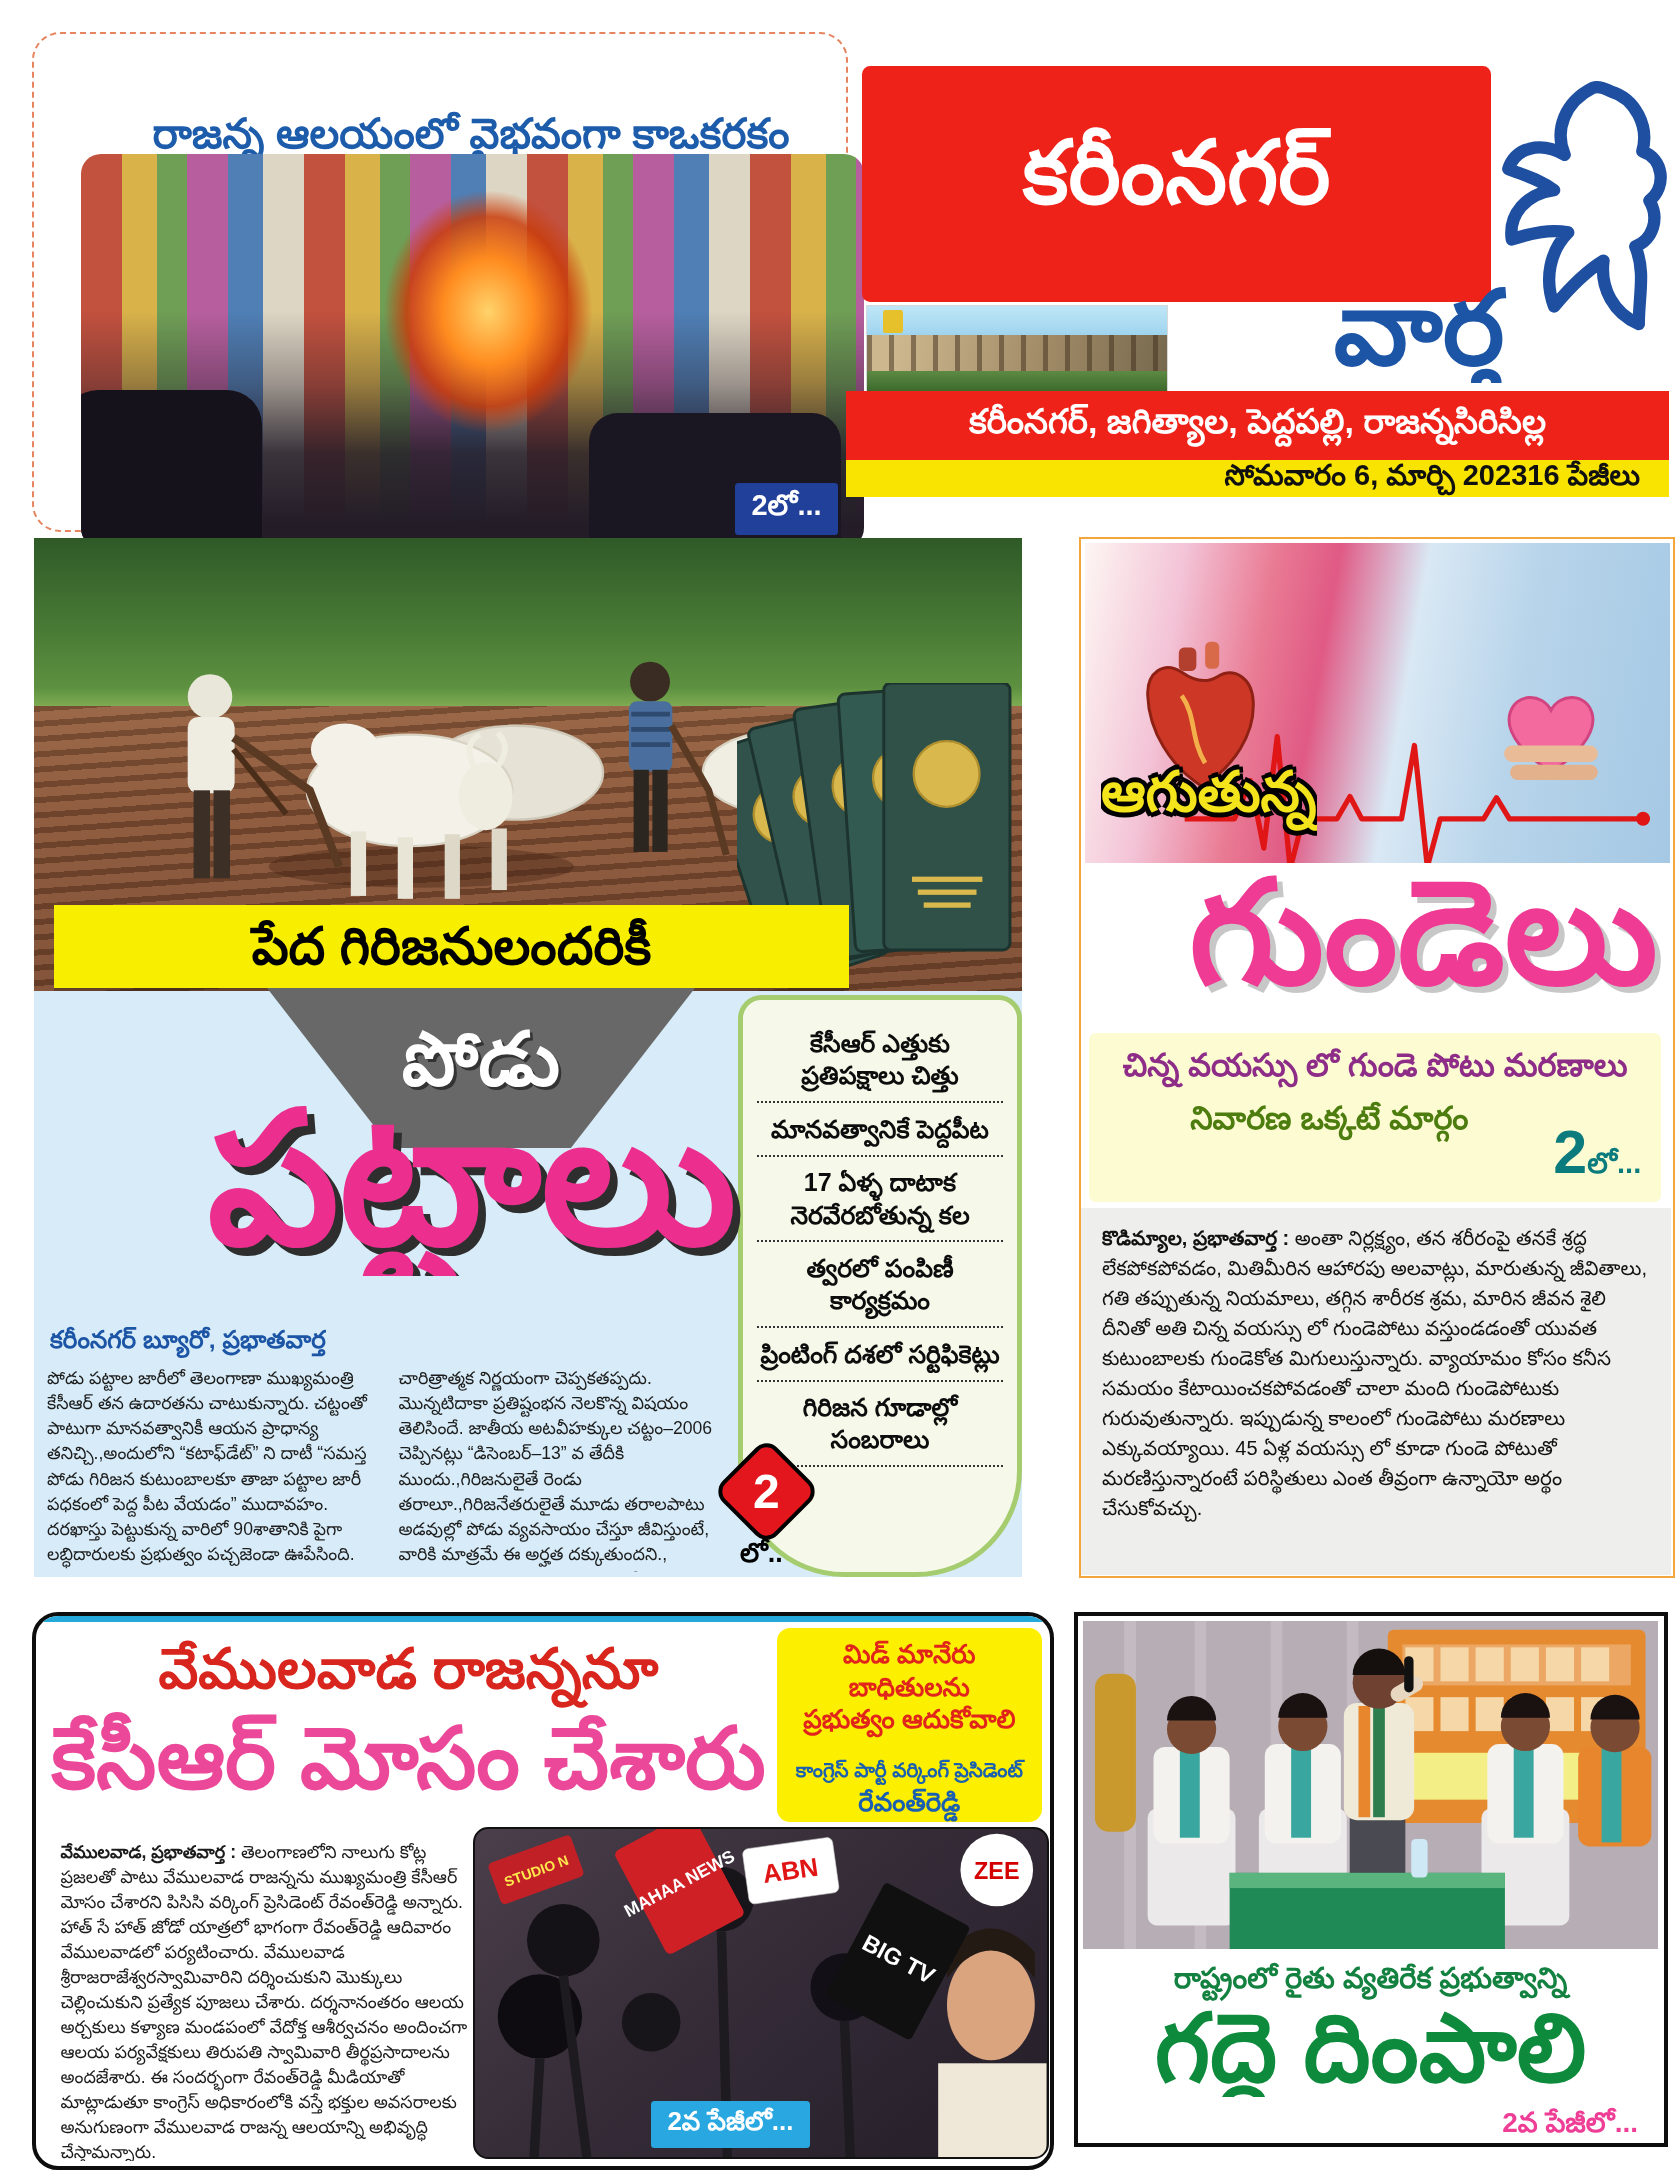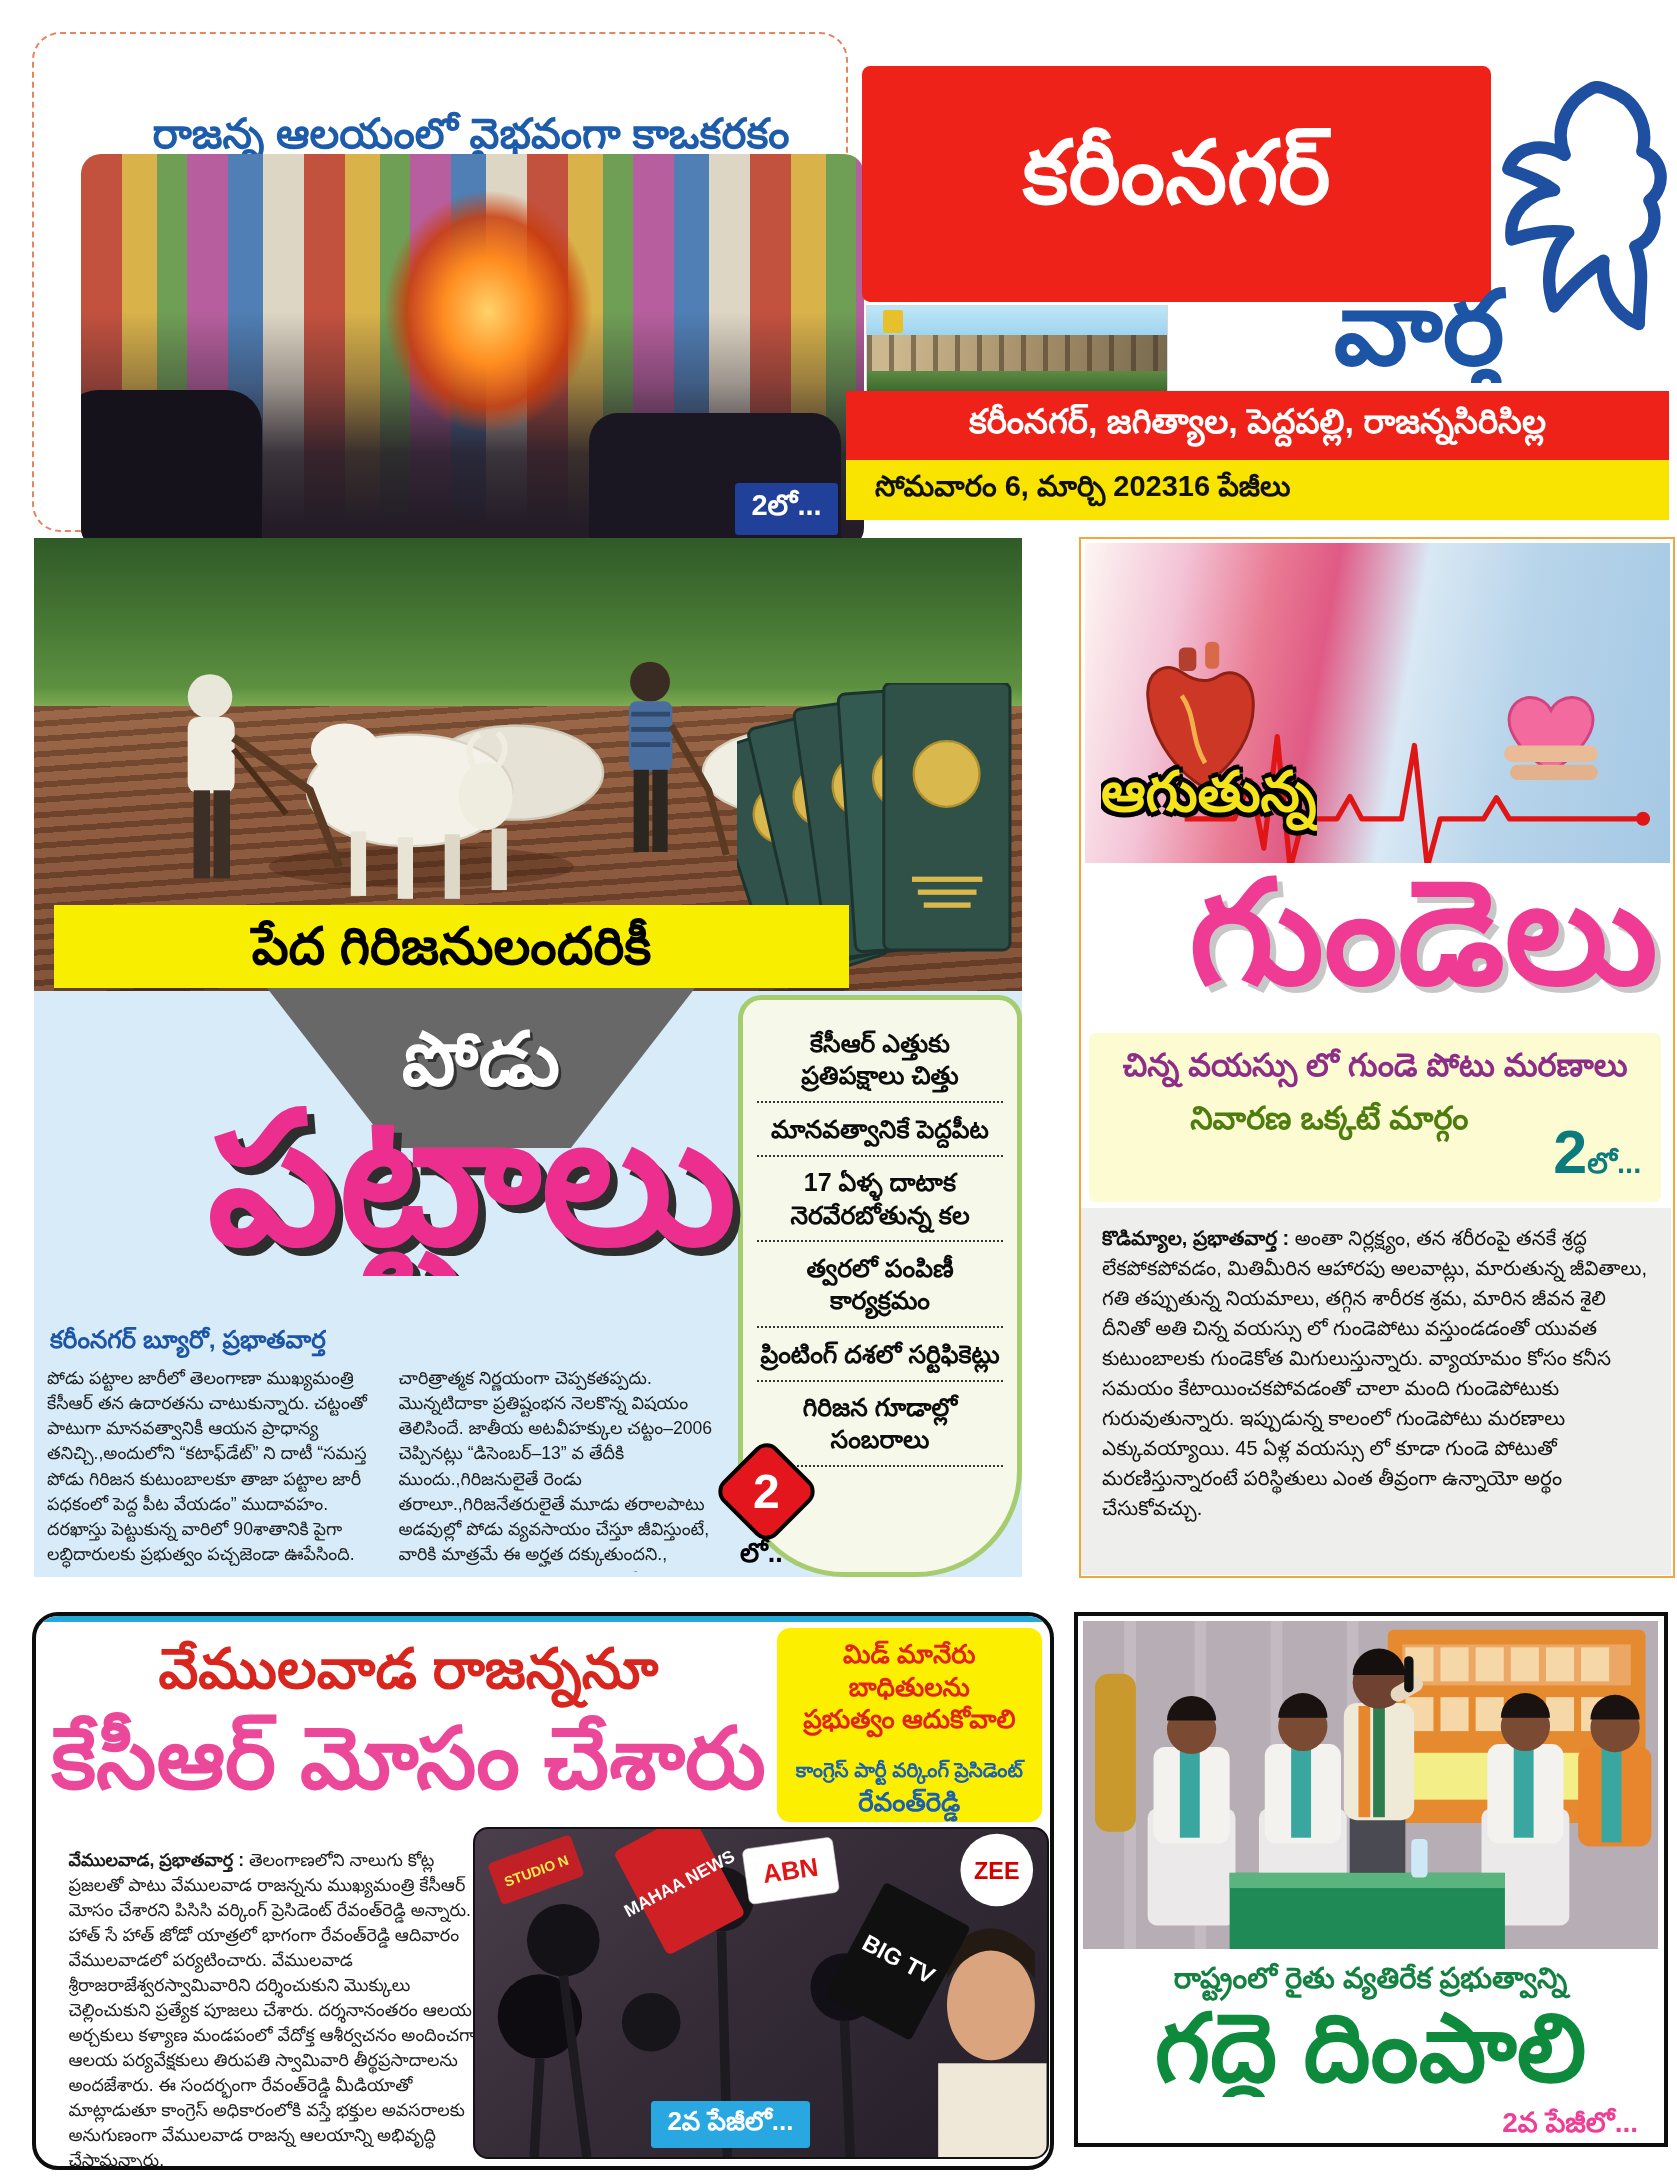--- a/index.html
+++ b/index.html
@@ -29,22 +29,22 @@
   .dam{left:866px;top:305px;width:300px;height:85px;border:1.8px solid #d8d8d8;overflow:hidden;}
   .dam-sky{left:0;top:0;width:100%;height:34%;background:linear-gradient(#bfe6f7,#9fd4ee);}
   .dam-wall{left:0;top:34%;width:100%;height:44%;
     background:repeating-linear-gradient(90deg,rgba(62,45,28,0.5) 0 5.3px,rgba(0,0,0,0) 5.3px 22px),
                linear-gradient(100deg,#cdb78e 10%,#a08a66 60%,#77694e 100%);}
   .dam-green{left:0;bottom:0;width:100%;height:24%;background:linear-gradient(#5d8a43,#3c6a2c);}
   .dam-crane{left:16.4px;top:3.5px;width:20px;height:23.5px;background:#e7c12c;border-radius:2.3px;}
   .mast-name{left:1170px;top:274px;width:498px;font-size:104px;line-height:1.05;font-weight:bold;color:#1d55a6;}
   .mast-districts{left:846px;top:391px;width:823px;height:69px;background:#ee2218;color:#fff;
                   font-size:34px;font-weight:bold;display:flex;align-items:center;justify-content:center;}
-  .mast-datebar{left:846px;top:460px;width:823px;height:60px;background:#f8e400;color:#101010;
-                font-size:29px;font-weight:bold;display:flex;align-items:center;justify-content:flex-start;
+  .mast-datebar{left:846px;top:460px;width:823px;height:37px;background:#f8e400;color:#101010;
+                font-size:29px;font-weight:bold;display:flex;align-items:center;justify-content:flex-end;
                 padding:0 29px;box-sizing:border-box;}
 
   
   .main-photo{left:34px;top:538px;width:988px;height:453px;overflow:hidden;
     background:linear-gradient(to bottom,#2f5a28 0%,#497a35 20%,#5d9140 33%,#7daa52 37%,#96613f 37%,#8a5436 62%,#7d4b30 100%);}
   .furrows{left:0;top:37%;width:100%;height:63%;
     background:repeating-linear-gradient(176deg,rgba(0,0,0,0.20) 0 5.9px,rgba(255,255,255,0.05) 5.9px 15.2px);}
   .oxsvg{left:0;top:0;width:100%;height:100%;}
   .books{right:8.8px;bottom:-2.9px;width:276px;height:311px;}
   .kicker{left:54px;top:905px;width:795px;height:83px;background:#f8ef00;color:#000;font-weight:bold;
@@ -89,21 +89,21 @@
   .bl-box{left:32px;top:1612px;width:1022px;height:558px;box-sizing:border-box;border:4.7px solid #0d0d0d;
           border-radius:26px;background:#fff;overflow:hidden;}
   .bl-cyan{left:0;top:0;width:100%;height:5.9px;background:#25a8da;}
   .bl-h1{left:0;top:20px;width:745px;font-size:56px;font-weight:bold;color:#d8251d;}
   .bl-h2{left:0;top:93px;width:745px;font-size:86px;font-weight:bold;color:#ec4899;}
   .bl-yellow{right:8.2px;top:11.7px;width:265px;height:194px;background:#fcf000;border-radius:13px;
              box-sizing:border-box;padding:10.6px 5.9px;text-align:center;}
   .bl-y1{font-size:26px;font-weight:bold;color:#e1251b;line-height:1.25;}
   .bl-y2{font-size:20px;font-weight:bold;color:#1b5fb0;margin-top:21px;line-height:1.3;}
   .bl-y3{font-size:26px;font-weight:bold;color:#1b5fb0;margin-top:4.7px;}
-  .bl-body{left:16.4px;top:216px;width:410px;height:321px;margin:16px;font-size:17.6px;line-height:1.42;
+  .bl-body{left:16.4px;top:216px;width:410px;height:321px;margin:8px;font-size:17.6px;line-height:1.42;
            color:#1c1c1c;overflow:hidden;}
   .bl-photo{left:437px;top:211px;width:572px;height:328px;border:2.3px solid #111;border-radius:15.2px;overflow:hidden;
     background:linear-gradient(140deg,#4a3f4a 0%,#352c38 45%,#241e28 100%);}
   .bl-caption{left:176px;bottom:9.4px;background:#28a7e0;color:#fff;font-size:26px;font-weight:bold;
               padding:4.7px 16.4px;border-radius:3.5px;z-index:3;}
 
   
   .br-box{left:1074px;top:1612px;width:594px;height:535px;box-sizing:border-box;border:4.7px solid #0d0d0d;background:#fff;}
   .br-photo{left:4.7px;top:4.7px;width:575px;height:328px;overflow:hidden;background:#b7adb5;}
   .br-kicker{left:0;top:346px;width:585px;font-size:29px;font-weight:bold;color:#13813f;}

